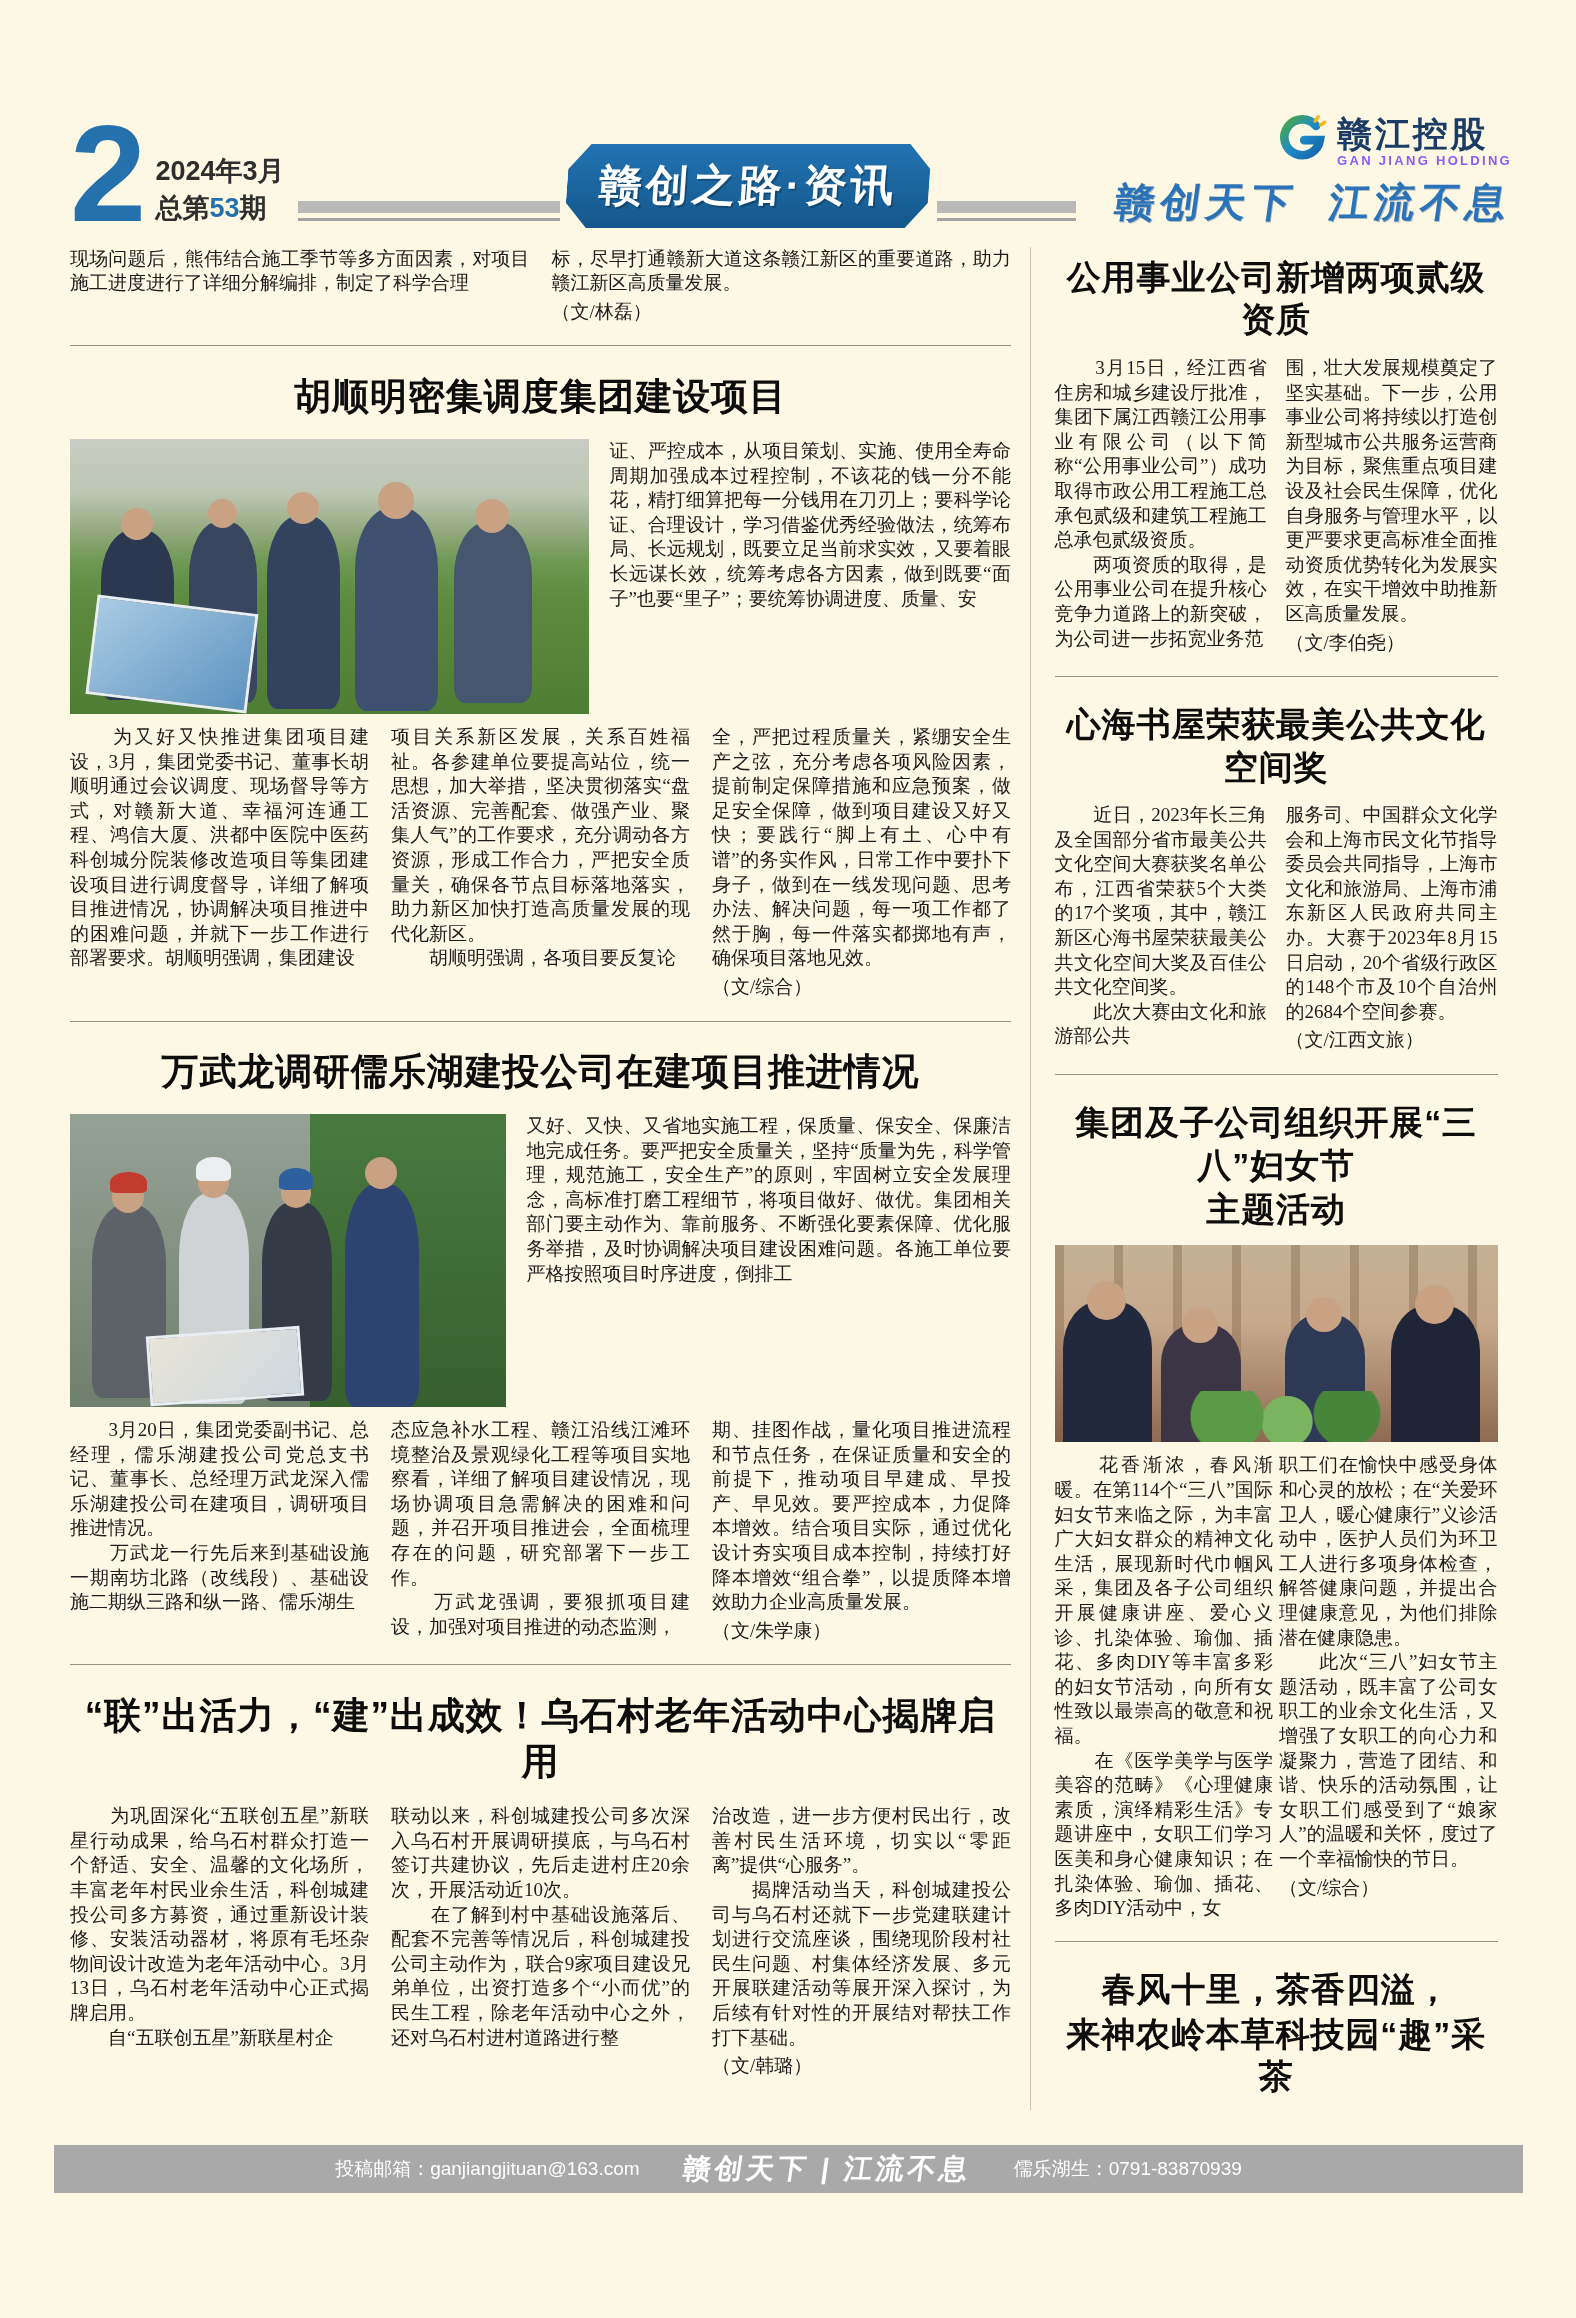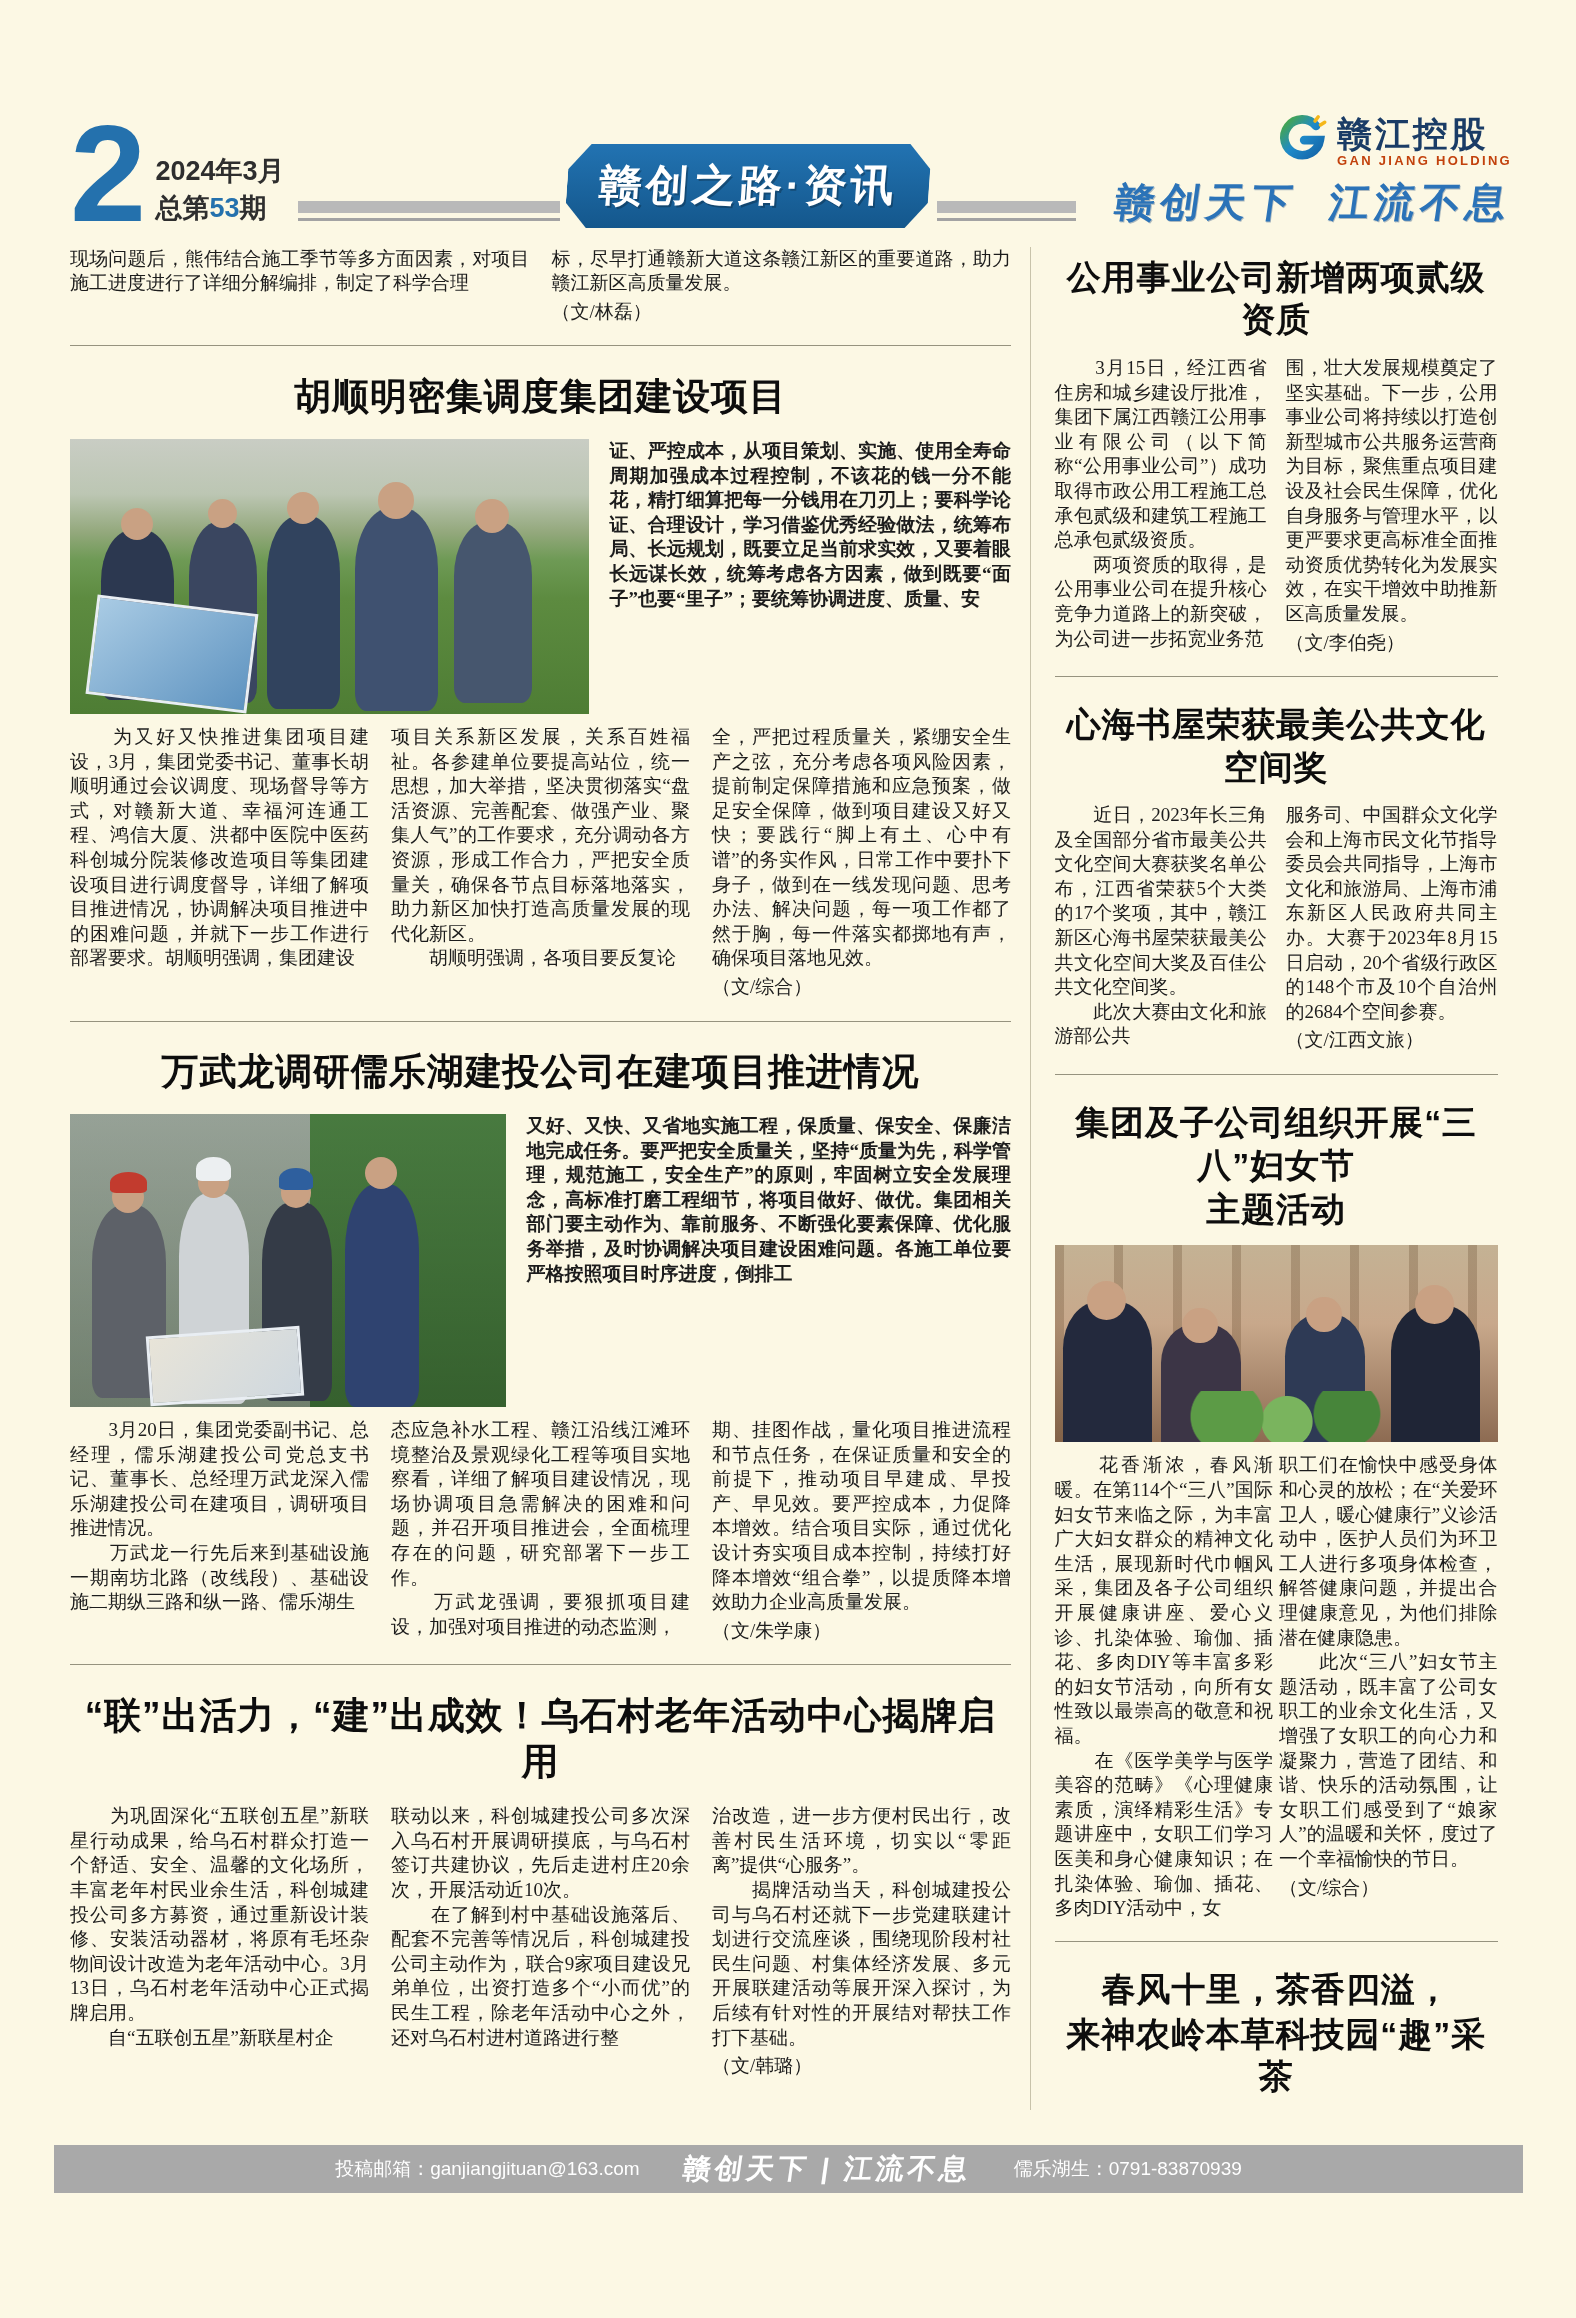--- a/index.html
+++ b/index.html
@@ -25,42 +25,42 @@
     margin:0 7.4px 1.9px;padding:13px 32px;background:linear-gradient(180deg,#2273b2,#14578c);
     clip-path:polygon(6% 0,94% 0,100% 30%,100% 70%,94% 100%,6% 100%,0 70%,0 30%);
     color:#fff;font-size:43px;font-weight:900;letter-spacing:3.7px;white-space:nowrap;
     font-family:"Liberation Sans","DejaVu Sans",sans-serif;transform:skewX(-4deg);
     text-shadow:1.9px 1.9px 0 rgba(0,0,0,.25);
   }
   .hdr-right{width:436px;display:flex;flex-direction:column;align-items:flex-end;margin-bottom:0;}
   .logo-row{display:flex;align-items:center;gap:9.3px;margin-bottom:5.6px;}
   .logo-txt{line-height:1;text-align:left;}
   .logo-name{font-size:35px;font-weight:900;color:#1a3c66;letter-spacing:2.8px;}
-  .logo-sub{font-size:13px;font-weight:bold;color:#c2410c;letter-spacing:2.3px;margin-top:3.7px;}
+  .logo-sub{font-size:13px;font-weight:bold;color:#8b5cf6;letter-spacing:2.3px;margin-top:3.7px;}
   .slogan{font-size:40px;font-weight:900;color:#2b73b8;transform:skewX(-8deg);
     letter-spacing:5.6px;white-space:nowrap;font-family:"Liberation Sans","DejaVu Sans",sans-serif;
     text-shadow:0.9px 0.9px 0 rgba(25,70,120,.35);}
   .slogan .gap{display:inline-block;width:32px;}
 
   
   .content{display:flex;margin-top:16.7px;height:1863px;overflow:hidden;}
   .col-left{width:941px;}
   .col-right{width:443px;margin-left:18.6px;padding-left:24px;border-left:1.9px solid #c8c3aa;}
 
   .bodytext{font-size:19px;line-height:24.6px;text-align:justify;white-space:pre-wrap;}
   .byline{text-align:left;font-size:19px;margin-top:3px;}
   .cols{display:flex;gap:22px;}
   .cols .c{flex:1;min-width:0;}
   .art{padding:9.3px 0 15px;}
   .sep{border:none;border-top:1.9px solid #96937f;margin:5.6px 0 7.4px;}
   .title{font-family:"Liberation Sans","DejaVu Sans",sans-serif;font-weight:900;
     font-size:37px;text-align:center;margin:11px 0 18.6px;letter-spacing:0.9px;color:#0d0d0d;line-height:1.25;}
   .title.small{font-size:34px;margin:9.3px 0 15px;}
   .photorow{display:flex;gap:20.4px;margin-bottom:11px;}
-  .photorow .side{flex:1;min-width:0;font-weight:bold;}
+  .photorow .side{flex:1;min-width:0;}
 
   
   .photo{position:relative;overflow:hidden;flex-shrink:0;background:#9aa;}
   .ph-a1{width:519px;height:275px;background:
     linear-gradient(180deg,#c9cdc4 0%,#bcc6b3 20%,#93a87c 34%,#6e9а55 44%,#5d8b40 58%,#4e7d34 100%);
     background:linear-gradient(180deg,#c9cdc4 0%,#bcc6b3 20%,#93a87c 34%,#6e9a55 44%,#5d8b40 58%,#4e7d34 100%);}
   .ph-a2{width:436px;height:293px;background:
     linear-gradient(90deg,#b9c2bb 0 55%,#59934f 55% 100%),
     linear-gradient(180deg,#cfd4cd,#9aa795);background-blend-mode:multiply;}
   .ph-r3{width:443px;height:197px;background:

